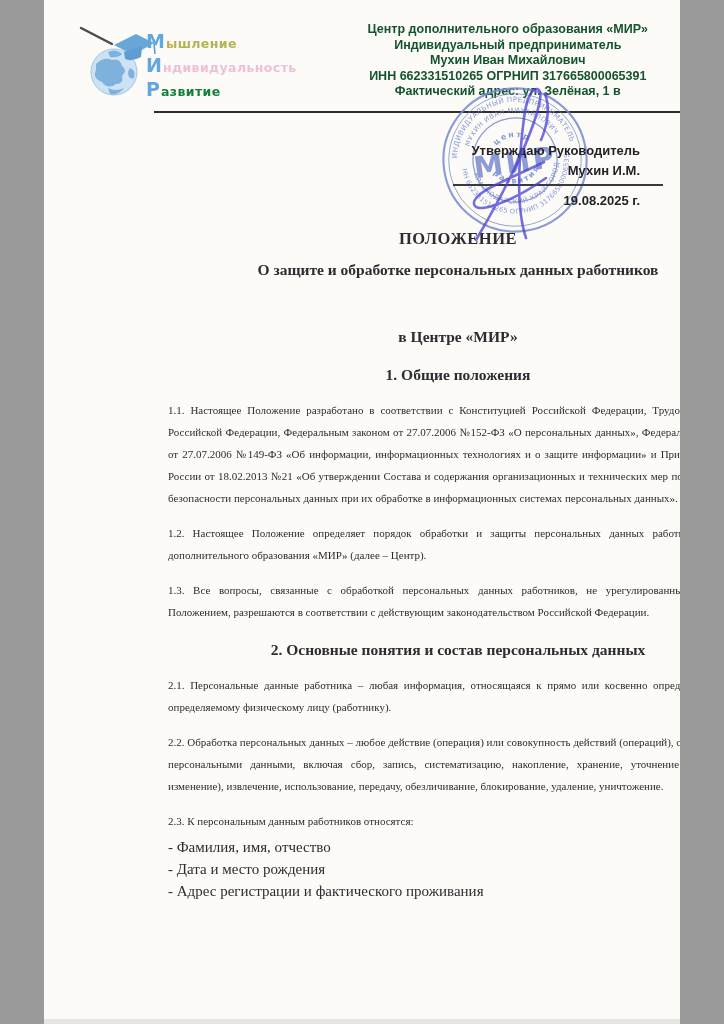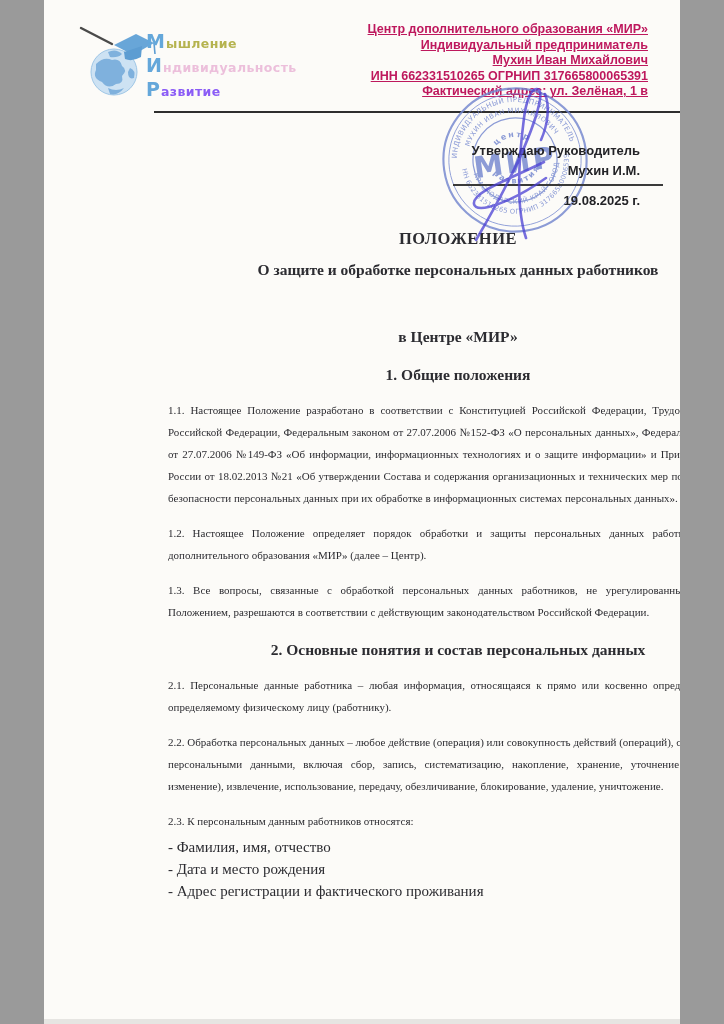--- a/index.html
+++ b/index.html
@@ -11,27 +11,27 @@
   .page::after{content:"";position:absolute;left:0;bottom:0;width:100%;height:5px;background:#e6e5e2;}
 
   
   .logo-globe{position:absolute;left:34px;top:24px;width:78px;height:78px;}
   .logo-text{position:absolute;left:102px;top:29px;font-family:"DejaVu Sans",sans-serif;font-weight:bold;}
   .logo-line{height:24px;line-height:24px;white-space:nowrap;}
   .logo-init{font-size:19px;color:#64a7da;}
   .logo-rest{font-size:12.5px;letter-spacing:.4px;padding-left:1px;}
   .c-olive{color:#b5b34f;}
   .c-pink{color:#ecbfdb;}
-  .c-blue{color:#8b5cf6;}
+  .c-blue{color:#15803d;}
 
   
   .org-header{
-    position:absolute;top:22px;right:32px;text-align:right;
+    position:absolute;top:22px;right:32px;text-align:center;
     font-family:"Liberation Sans",sans-serif;font-weight:bold;
-    font-size:12.5px;line-height:15.6px;color:#be185d;text-decoration:underline;
+    font-size:12.5px;line-height:15.6px;color:#14532d;
   }
 
   .top-rule{position:absolute;left:110px;top:111px;width:582px;height:2px;background:#2e2e2e;}
 
   
   .stamp{position:absolute;left:395px;top:84px;width:152px;height:152px;opacity:.82;transform:rotate(-8deg);z-index:2;}
   .stamp text{font-family:"DejaVu Sans",sans-serif;fill:#7487cf;}
   .signature{position:absolute;left:402px;top:80px;width:130px;height:165px;z-index:5;}
 
   .approval-title,.approval-name,.approval-date{

